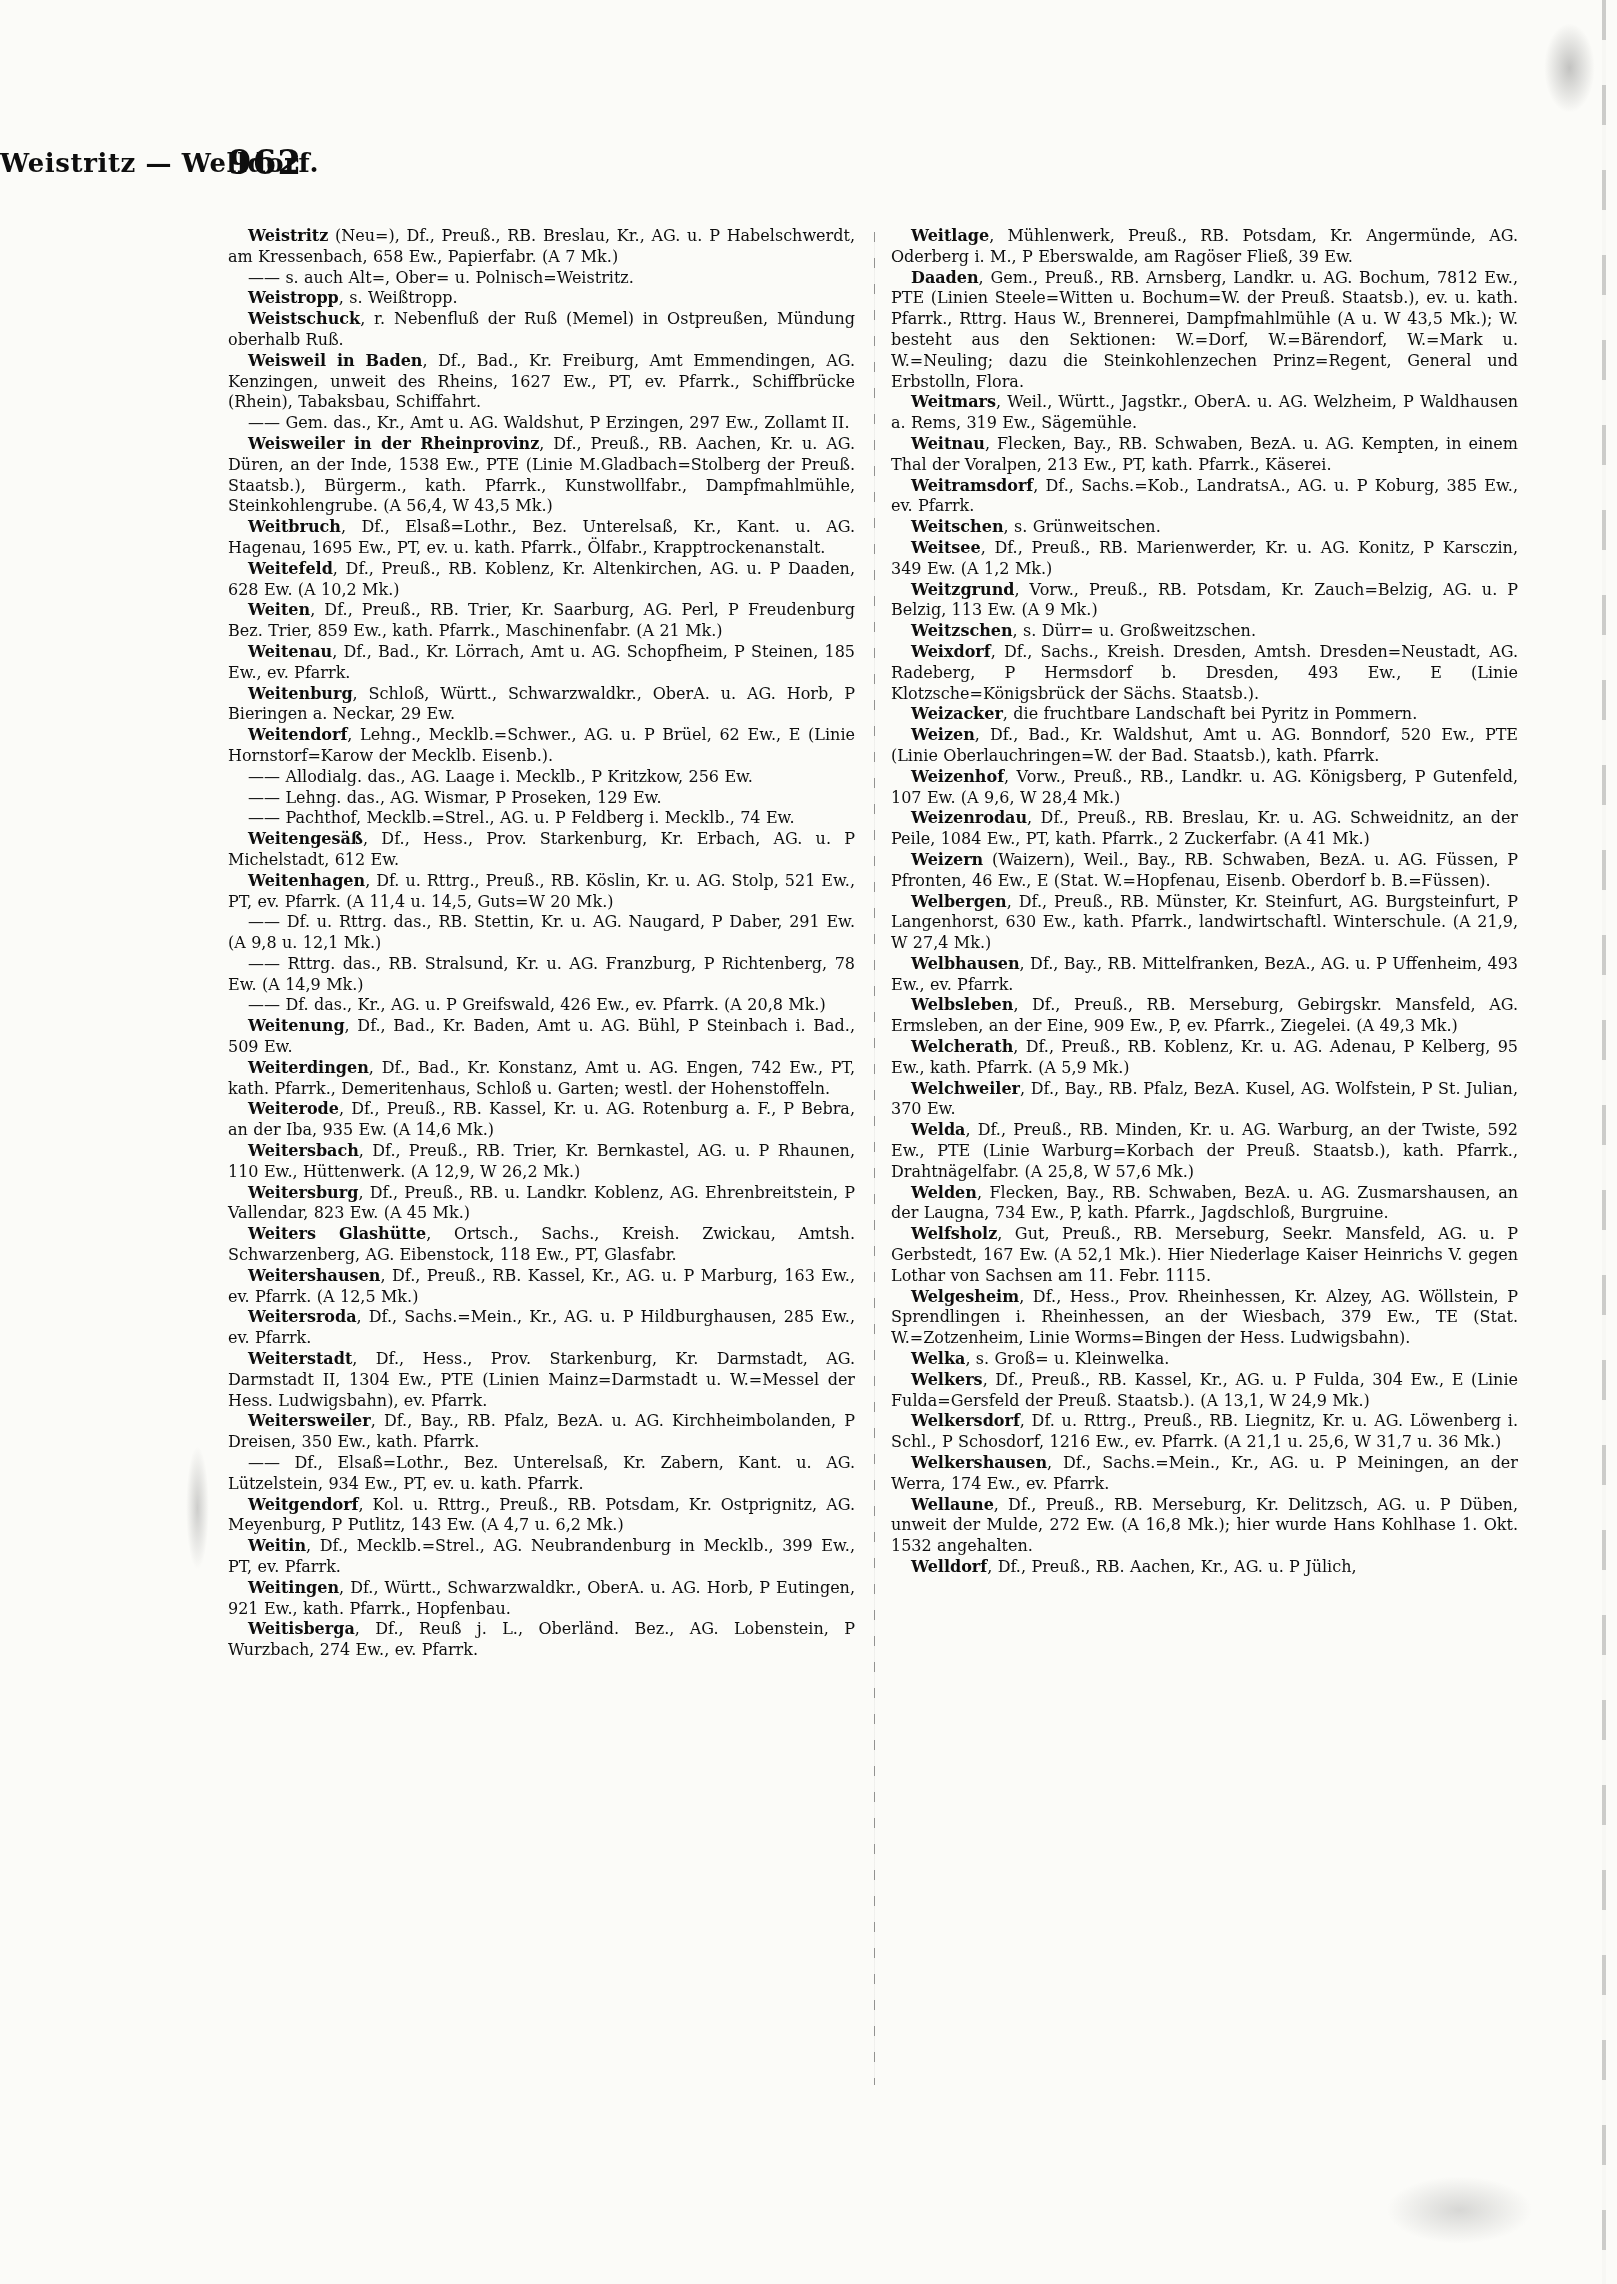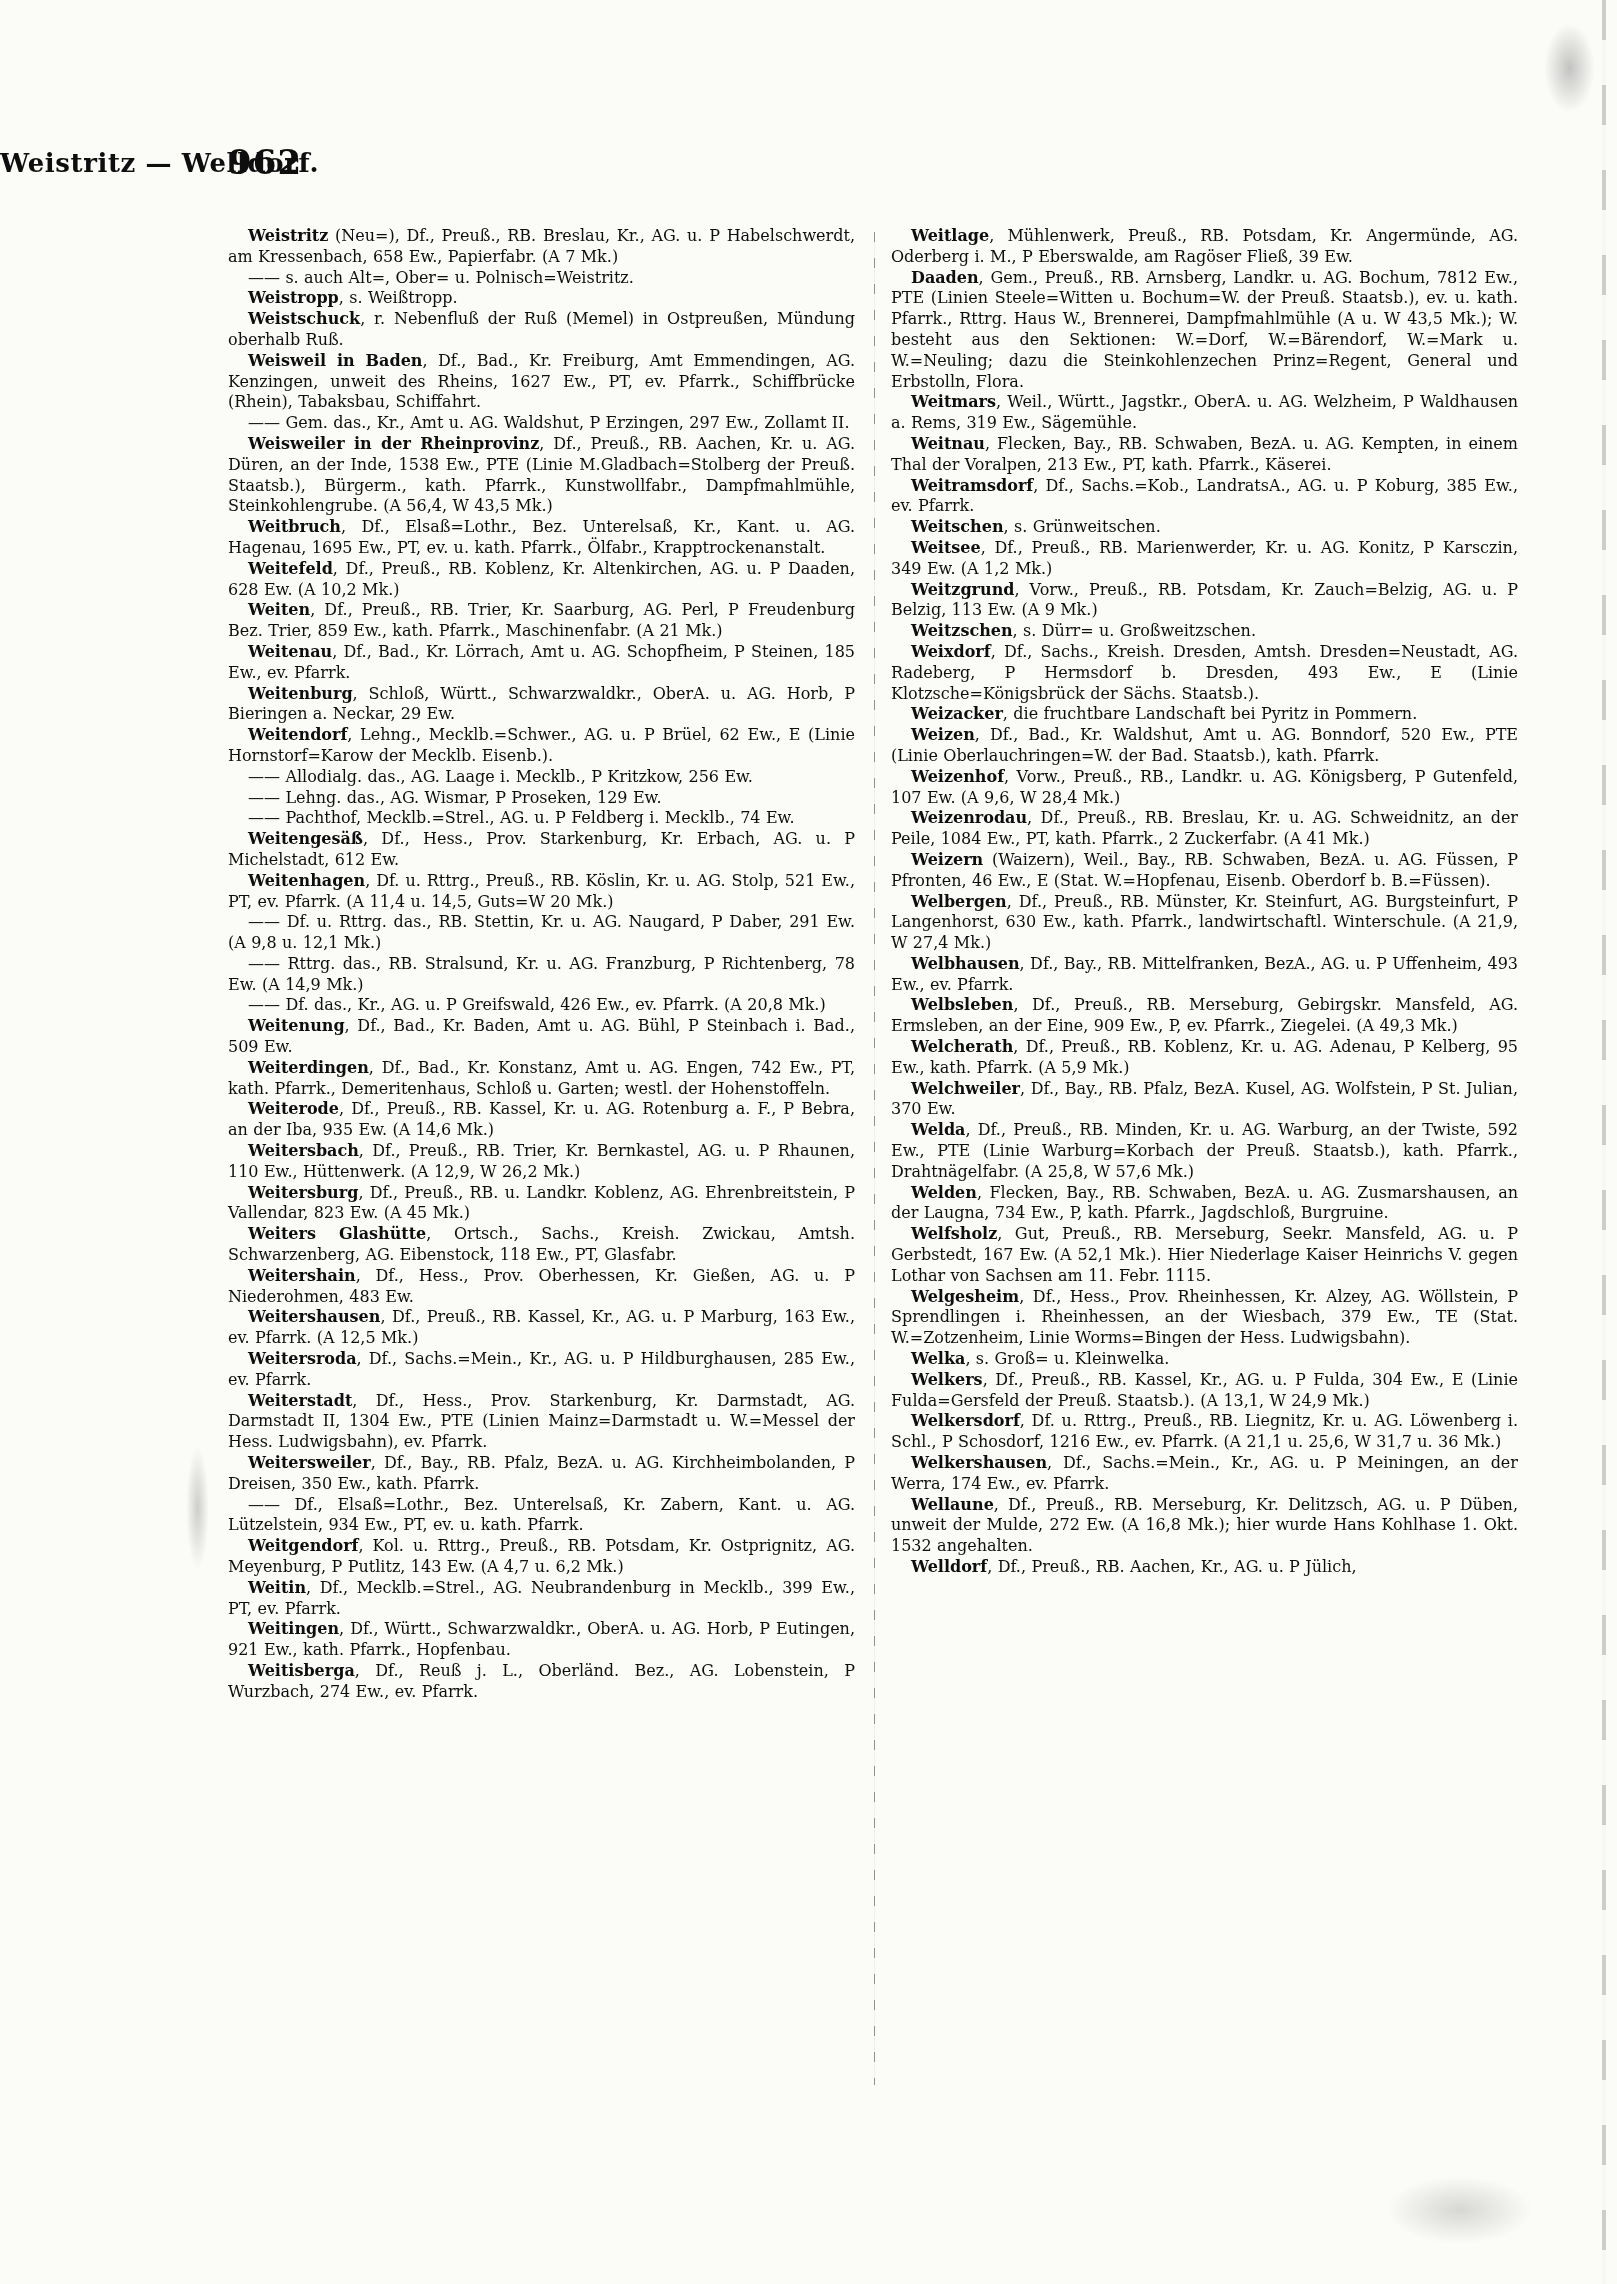--- a/index.html
+++ b/index.html
@@ -128,21 +128,20 @@
       <p class="entry"><b>Weitenhagen</b>, Df. u. Rttrg., Preuß., RB. Köslin, Kr. u. AG. Stolp, 521 Ew., PT, ev. Pfarrk. (A 11,4 u. 14,5, Guts=W 20 Mk.)</p>
       <p class="entry">—— Df. u. Rttrg. das., RB. Stettin, Kr. u. AG. Naugard, P Daber, 291 Ew. (A 9,8 u. 12,1 Mk.)</p>
       <p class="entry">—— Rttrg. das., RB. Stralsund, Kr. u. AG. Franzburg, P Richtenberg, 78 Ew. (A 14,9 Mk.)</p>
       <p class="entry">—— Df. das., Kr., AG. u. P Greifswald, 426 Ew., ev. Pfarrk. (A 20,8 Mk.)</p>
       <p class="entry"><b>Weitenung</b>, Df., Bad., Kr. Baden, Amt u. AG. Bühl, P Steinbach i. Bad., 509 Ew.</p>
       <p class="entry"><b>Weiterdingen</b>, Df., Bad., Kr. Konstanz, Amt u. AG. Engen, 742 Ew., PT, kath. Pfarrk., Demeritenhaus, Schloß u. Garten; westl. der Hohenstoffeln.</p>
       <p class="entry"><b>Weiterode</b>, Df., Preuß., RB. Kassel, Kr. u. AG. Rotenburg a. F., P Bebra, an der Iba, 935 Ew. (A 14,6 Mk.)</p>
       <p class="entry"><b>Weitersbach</b>, Df., Preuß., RB. Trier, Kr. Bernkastel, AG. u. P Rhaunen, 110 Ew., Hüttenwerk. (A 12,9, W 26,2 Mk.)</p>
       <p class="entry"><b>Weitersburg</b>, Df., Preuß., RB. u. Landkr. Koblenz, AG. Ehrenbreitstein, P Vallendar, 823 Ew. (A 45 Mk.)</p>
       <p class="entry"><b>Weiters Glashütte</b>, Ortsch., Sachs., Kreish. Zwickau, Amtsh. Schwarzenberg, AG. Eibenstock, 118 Ew., PT, Glasfabr.</p>
-      <p class="entry"><b>Weitershain</b>, Df., Hess., Prov. Oberhessen, Kr. Gießen, AG. u. P Niederohmen, 483 Ew.</p>
       <p class="entry"><b>Weitershausen</b>, Df., Preuß., RB. Kassel, Kr., AG. u. P Marburg, 163 Ew., ev. Pfarrk. (A 12,5 Mk.)</p>
       <p class="entry"><b>Weitersroda</b>, Df., Sachs.=Mein., Kr., AG. u. P Hildburghausen, 285 Ew., ev. Pfarrk.</p>
       <p class="entry"><b>Weiterstadt</b>, Df., Hess., Prov. Starkenburg, Kr. Darmstadt, AG. Darmstadt II, 1304 Ew., PTE (Linien Mainz=Darmstadt u. W.=Messel der Hess. Ludwigsbahn), ev. Pfarrk.</p>
       <p class="entry"><b>Weitersweiler</b>, Df., Bay., RB. Pfalz, BezA. u. AG. Kirchheimbolanden, P Dreisen, 350 Ew., kath. Pfarrk.</p>
       <p class="entry">—— Df., Elsaß=Lothr., Bez. Unterelsaß, Kr. Zabern, Kant. u. AG. Lützelstein, 934 Ew., PT, ev. u. kath. Pfarrk.</p>
       <p class="entry"><b>Weitgendorf</b>, Kol. u. Rttrg., Preuß., RB. Potsdam, Kr. Ostprignitz, AG. Meyenburg, P Putlitz, 143 Ew. (A 4,7 u. 6,2 Mk.)</p>
       <p class="entry"><b>Weitin</b>, Df., Mecklb.=Strel., AG. Neubrandenburg in Mecklb., 399 Ew., PT, ev. Pfarrk.</p>
       <p class="entry"><b>Weitingen</b>, Df., Württ., Schwarzwaldkr., OberA. u. AG. Horb, P Eutingen, 921 Ew., kath. Pfarrk., Hopfenbau.</p>
       <p class="entry"><b>Weitisberga</b>, Df., Reuß j. L., Oberländ. Bez., AG. Lobenstein, P Wurzbach, 274 Ew., ev. Pfarrk.</p>
     </div>

